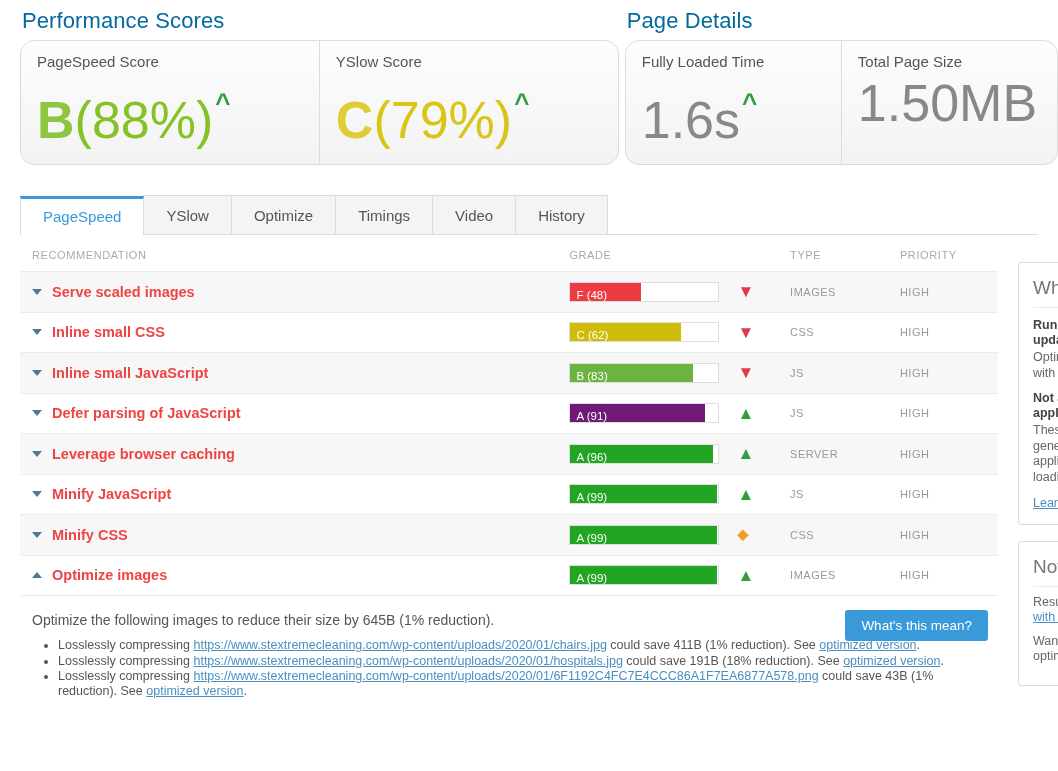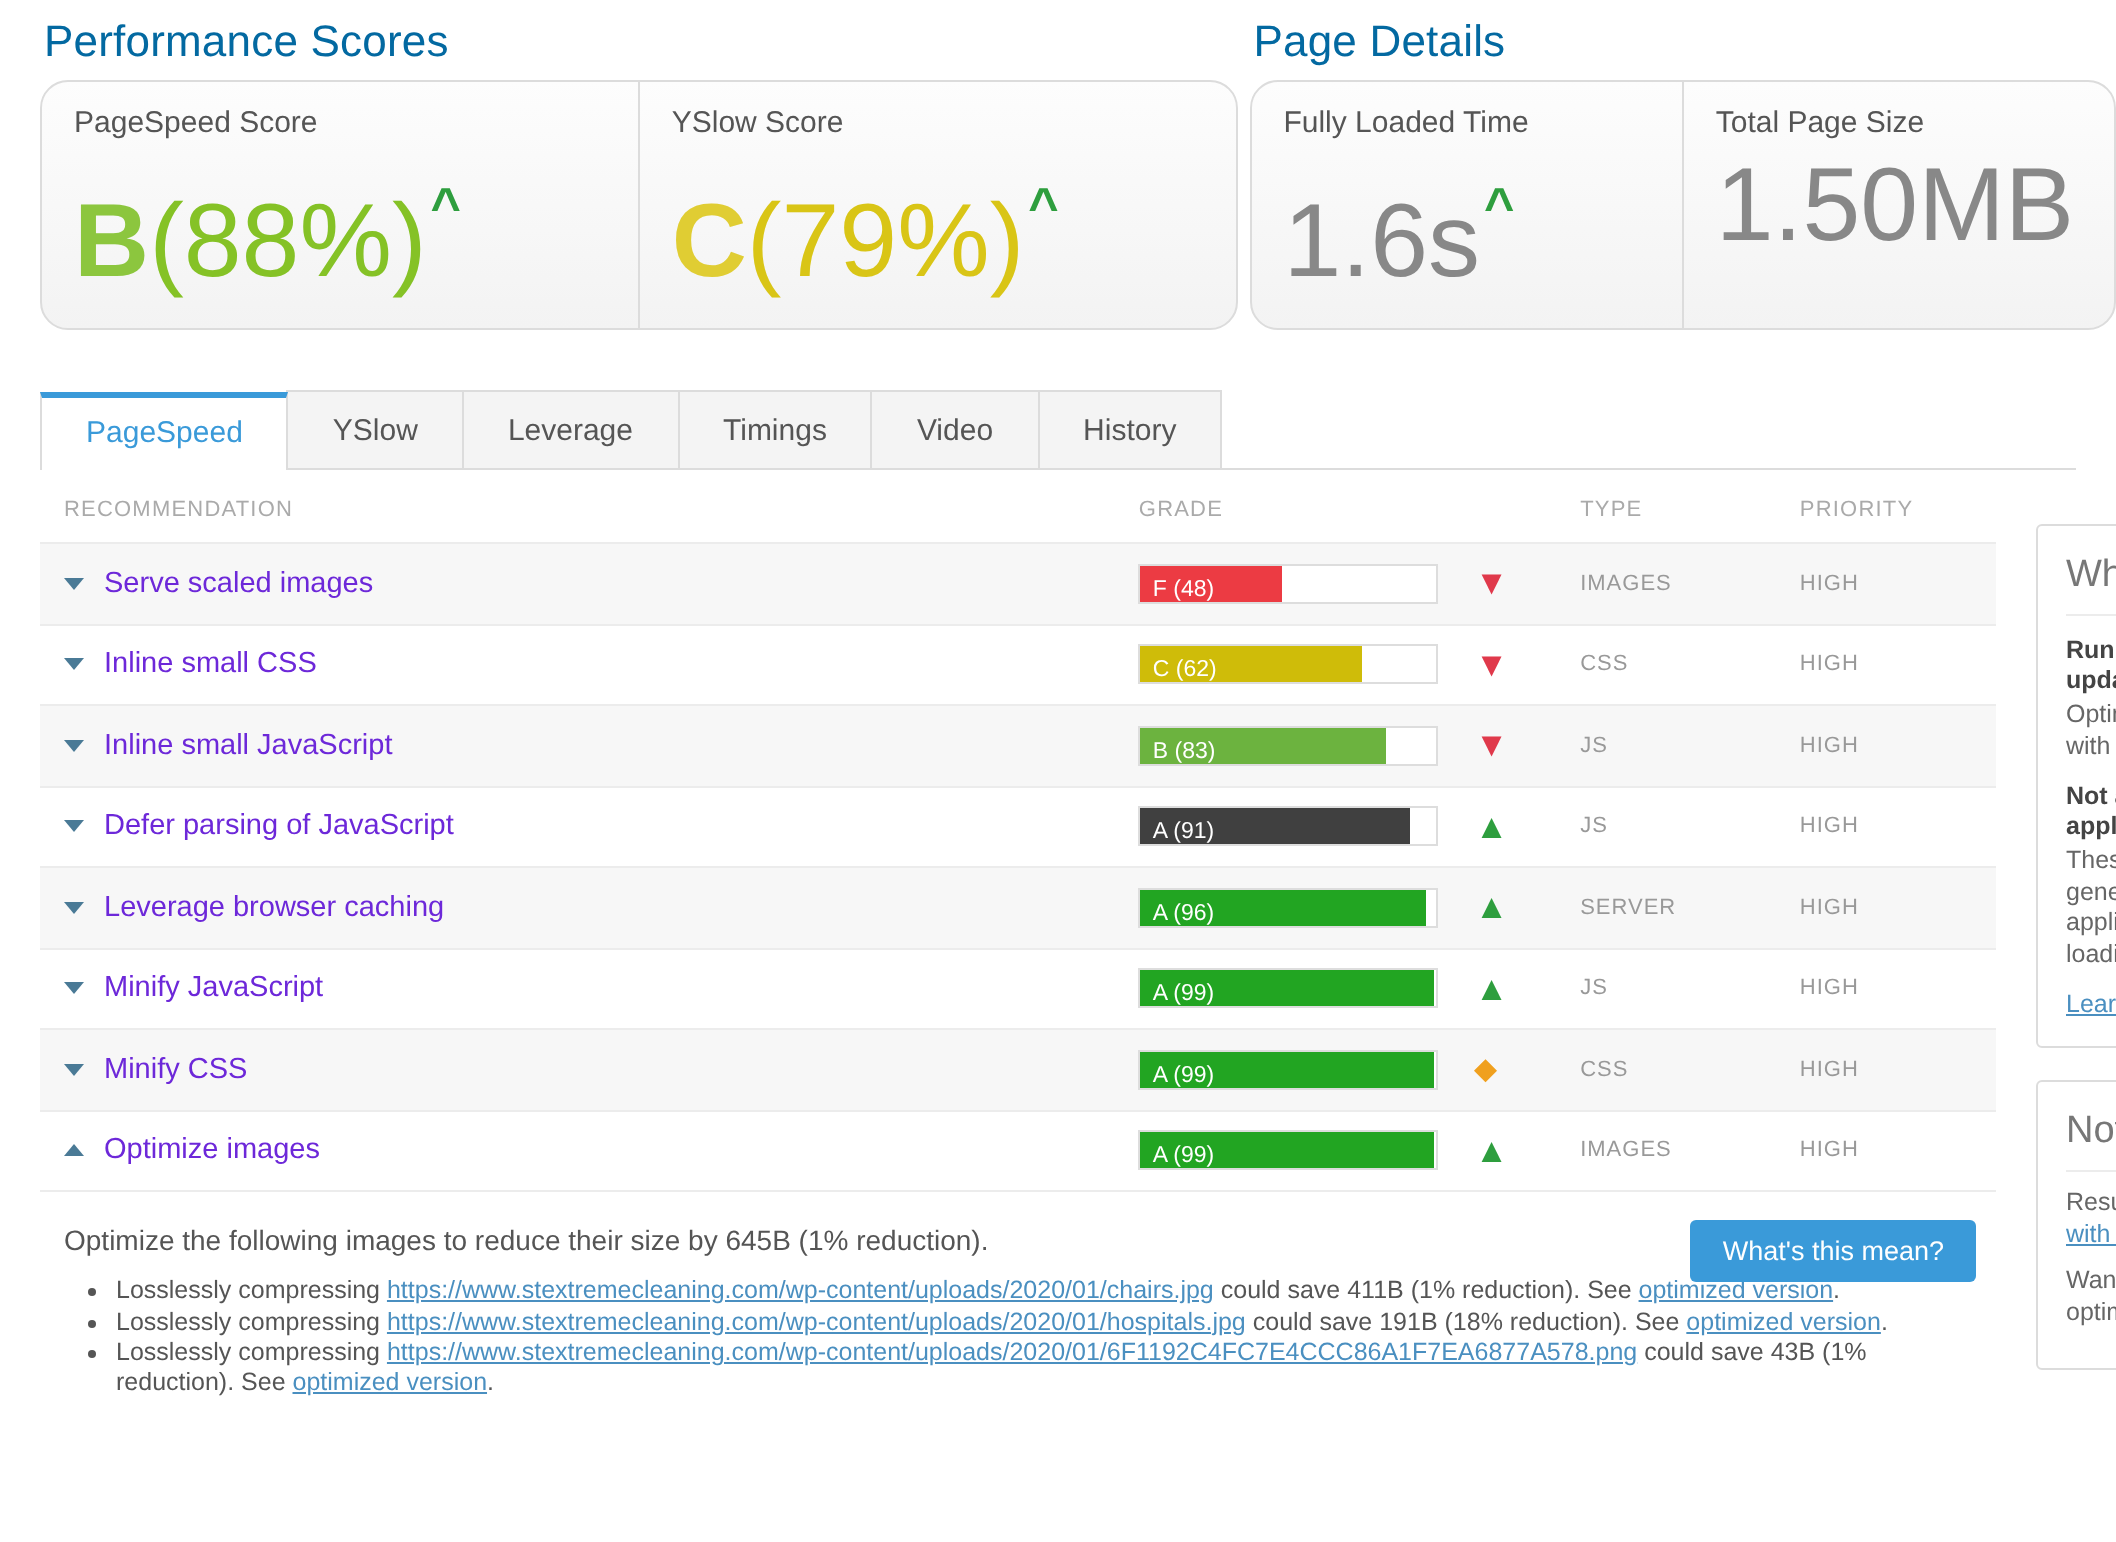--- a/index.html
+++ b/index.html
@@ -129,22 +129,22 @@
     margin-right: 10px;
     border-left: 5px solid transparent;
     border-right: 5px solid transparent;
     cursor: pointer;
     flex: 0 0 auto;
   }
   .tri.down { border-top: 6px solid #4a7a96; }
   .tri.up   { border-bottom: 6px solid #4a7a96; }
   .rec-link {
     font-size: 14.5px;
-    font-weight: normal;
-    color: #6d28d9;
+    font-weight: bold;
+    color: #ef4444;
     text-decoration: none;
     cursor: pointer;
   }
 
   .cell-grade { width: 225px; display: flex; align-items: center; }
   .bar-track {
     width: 150px;
     height: 20px;
     background: #ffffff;
     border: 1px solid #ddd;
@@ -282,21 +282,21 @@
           <div class="card-label">Total Page Size</div>
           <div class="card-value neutral-value">1.50MB</div>
         </div>
       </div>
     </div>
   </div>
 
   <div class="tabs" id="tabs">
       <div class="tab active">PageSpeed</div>
       <div class="tab">YSlow</div>
-      <div class="tab">Leverage</div>
+      <div class="tab">Optimize</div>
       <div class="tab">Timings</div>
       <div class="tab">Video</div>
       <div class="tab">History</div>
     </div>
 
   <div class="table-wrap">
     <div class="thead">
       <div class="th-rec">RECOMMENDATION</div>
       <div class="th-grade">GRADE</div>
       <div class="th-type">TYPE</div>
@@ -351,21 +351,21 @@
           <div class="cell-type">JS</div>
           <div class="cell-prio">HIGH</div>
         </div>
         <div class="row">
           <div class="cell-rec">
             <span class="tri down"></span>
             <a class="rec-link">Defer parsing of JavaScript</a>
           </div>
           <div class="cell-grade">
             <div class="bar-track">
-              <div class="bar-fill" style="width: 91%; background: #404040;">
+              <div class="bar-fill" style="width: 91%; background: #701a75;">
                 <span class="bar-text">A (91)</span>
               </div>
             </div>
             <span class="trend up">▲</span>
           </div>
           <div class="cell-type">JS</div>
           <div class="cell-prio">HIGH</div>
         </div>
         <div class="row">
           <div class="cell-rec">

